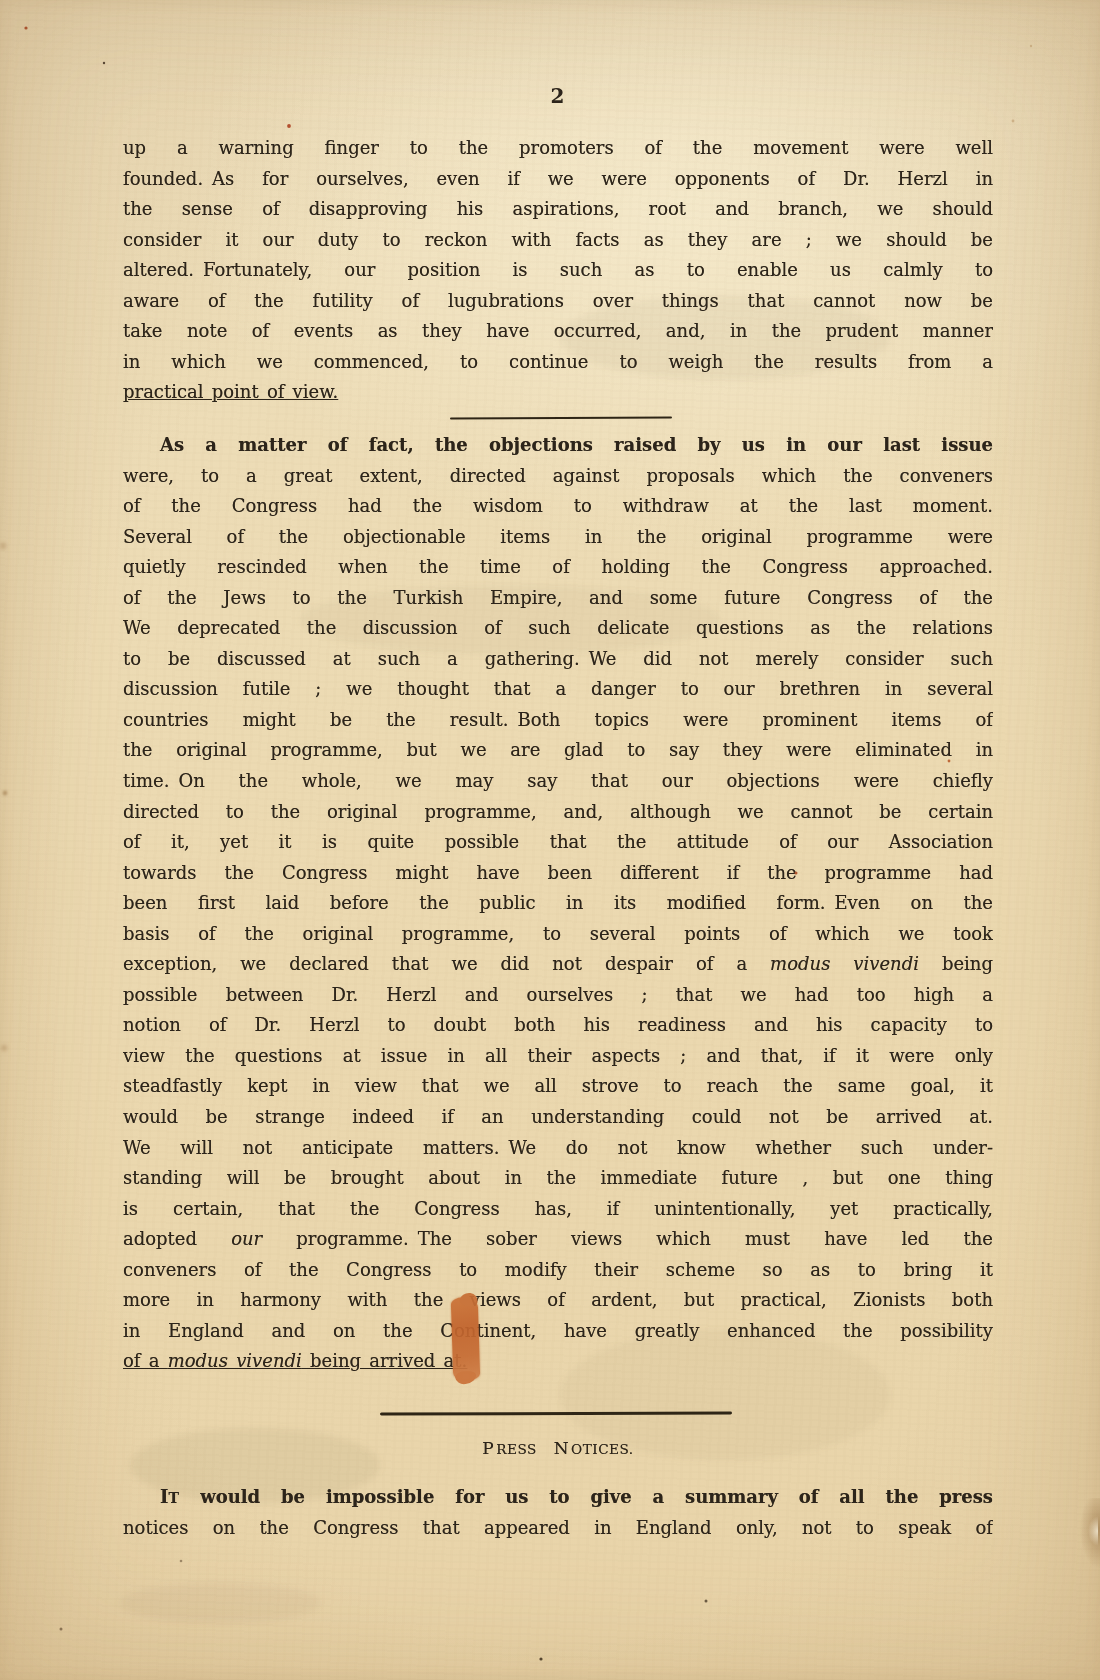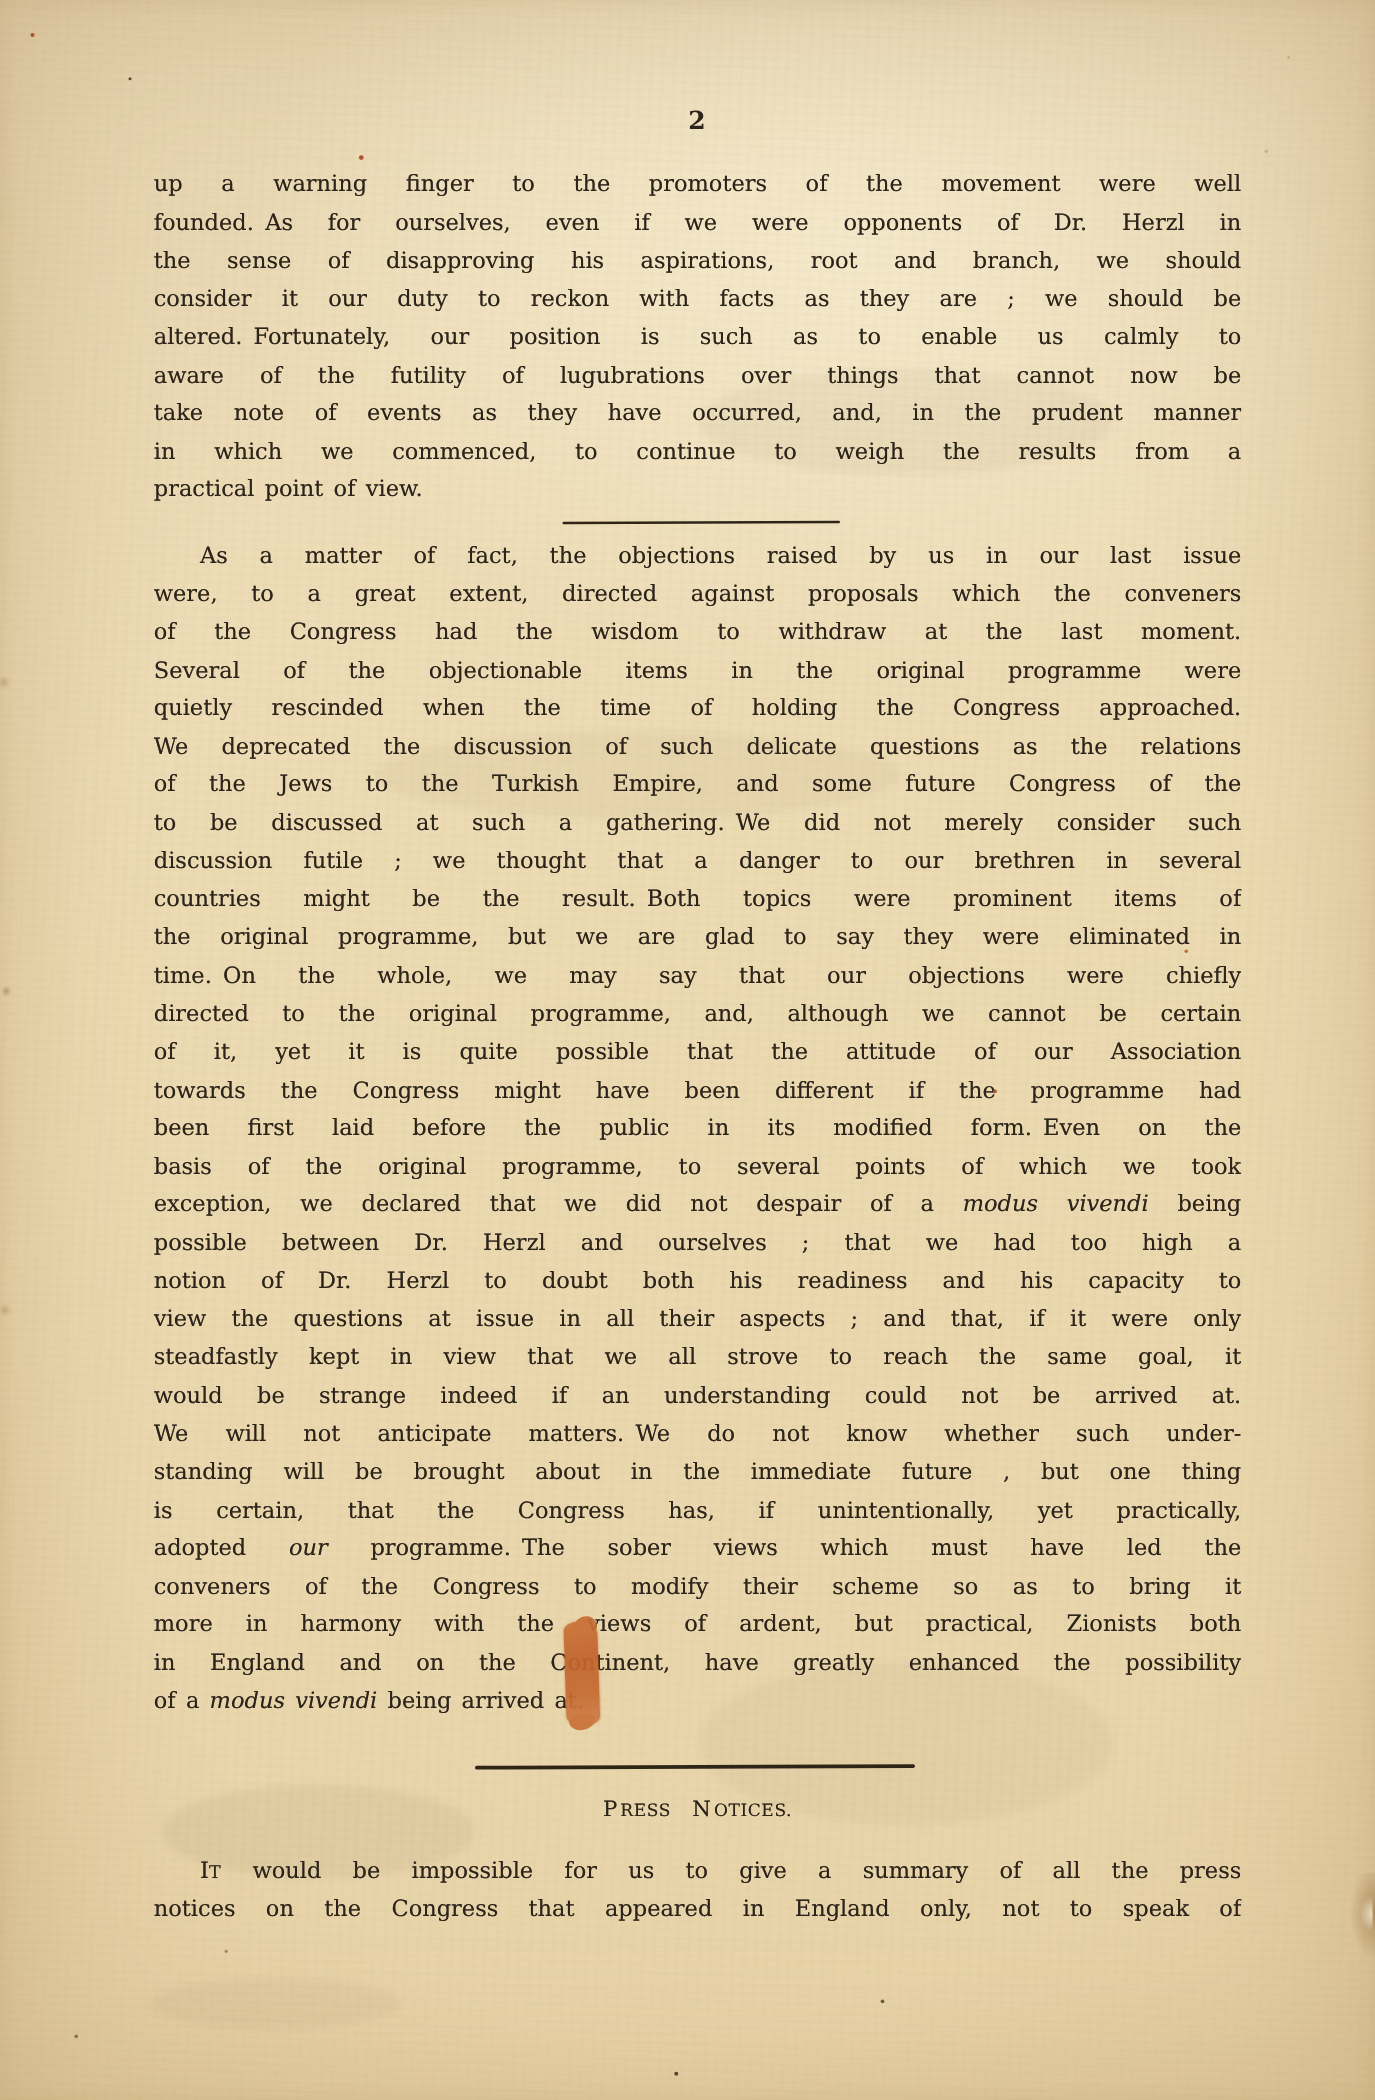--- a/index.html
+++ b/index.html
@@ -29,22 +29,22 @@
   .block { position:absolute; left:123px; width:870px; }
   #para1 { top:133px; }
   #para2 { top:430px; }
   #para3 { top:1482px; }
   .tline {
     height:30.55px; line-height:30.55px; font-size:18px;
     text-align:justify; text-align-last:justify;
     overflow:hidden; word-spacing:2.5px;
     text-shadow:0 0 0.5px rgba(44,36,26,0.55);
   }
-  .tline.end { text-align-last:left; }
-  .tline.ind { text-indent:37px; }
+  .tline.end { text-align-last:left;text-decoration:underline; }
+  .tline.ind { text-indent:37px;font-weight:bold; }
   .it { font-style:italic; }
   .sc { text-transform:uppercase; font-size:0.78em; letter-spacing:0.5px; }
   .rule { position:absolute; background:#2e2516; }
   #rule1 { left:450px; top:417px; width:222px; height:2px; transform:rotate(-0.25deg); border-radius:1px; }
   #rule2 { left:380px; top:1412px; width:352px; height:3.4px; transform:rotate(-0.2deg); border-radius:2px; }
   #heading {
     position:absolute; top:1438px; left:123px; width:870px;
     text-align:center; font-size:17px; letter-spacing:2.5px; word-spacing:9px;
     text-shadow:0 0 0.5px rgba(44,36,26,0.55);
   }
@@ -127,22 +127,22 @@
   </div>
 
 <div class="rule" id="rule1"></div>
 
 <div class="block" id="para2">
     <div class="tline ind"><span>As a matter of fact, the objections raised by us in our last issue</span></div>
     <div class="tline"><span>were, to a great extent, directed against proposals which the conveners</span></div>
     <div class="tline"><span>of the Congress had the wisdom to withdraw at the last moment.</span></div>
     <div class="tline"><span>Several of the objectionable items in the original programme were</span></div>
     <div class="tline"><span>quietly rescinded when the time of holding the Congress approached.</span></div>
+    <div class="tline"><span>of the Jews to the Turkish Empire, and some future Congress of the</span></div>
     <div class="tline"><span>We deprecated the discussion of such delicate questions as the relations</span></div>
-    <div class="tline"><span>of the Jews to the Turkish Empire, and some future Congress of the</span></div>
     <div class="tline"><span>to be discussed at such a gathering. We did not merely consider such</span></div>
     <div class="tline"><span>discussion futile ; we thought that a danger to our brethren in several</span></div>
     <div class="tline"><span>countries might be the result. Both topics were prominent items of</span></div>
     <div class="tline"><span>the original programme, but we are glad to say they were eliminated in</span></div>
     <div class="tline"><span>time. On the whole, we may say that our objections were chiefly</span></div>
     <div class="tline"><span>directed to the original programme, and, although we cannot be certain</span></div>
     <div class="tline"><span>of it, yet it is quite possible that the attitude of our Association</span></div>
     <div class="tline"><span>towards the Congress might have been different if the programme had</span></div>
     <div class="tline"><span>been first laid before the public in its modified form. Even on the</span></div>
     <div class="tline"><span>basis of the original programme, to several points of which we took</span></div>

